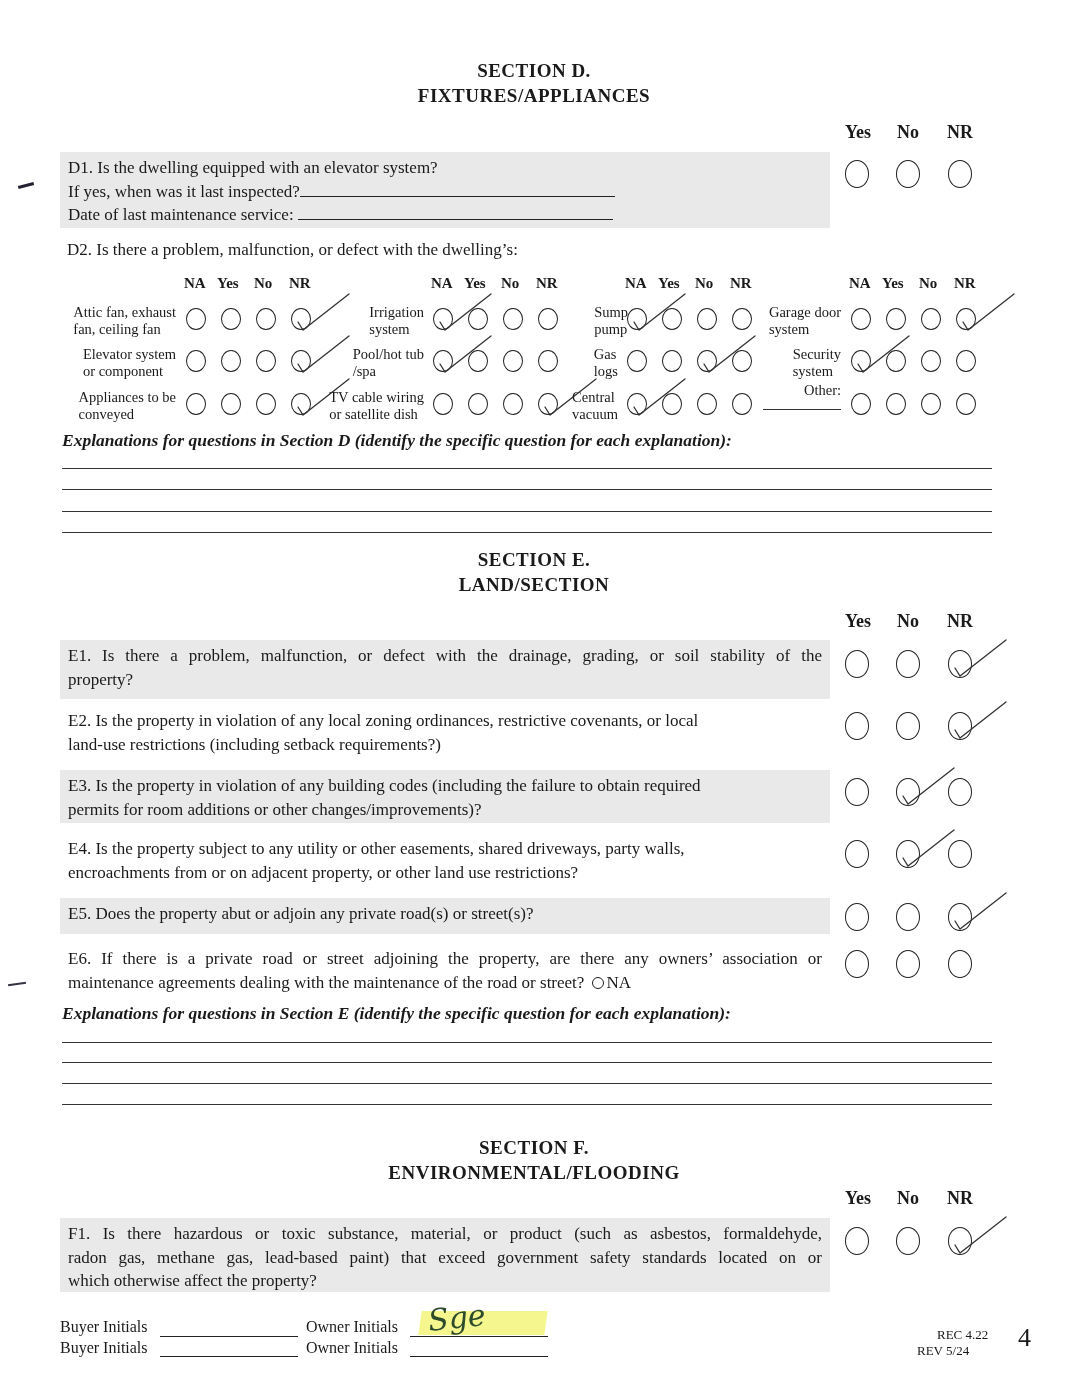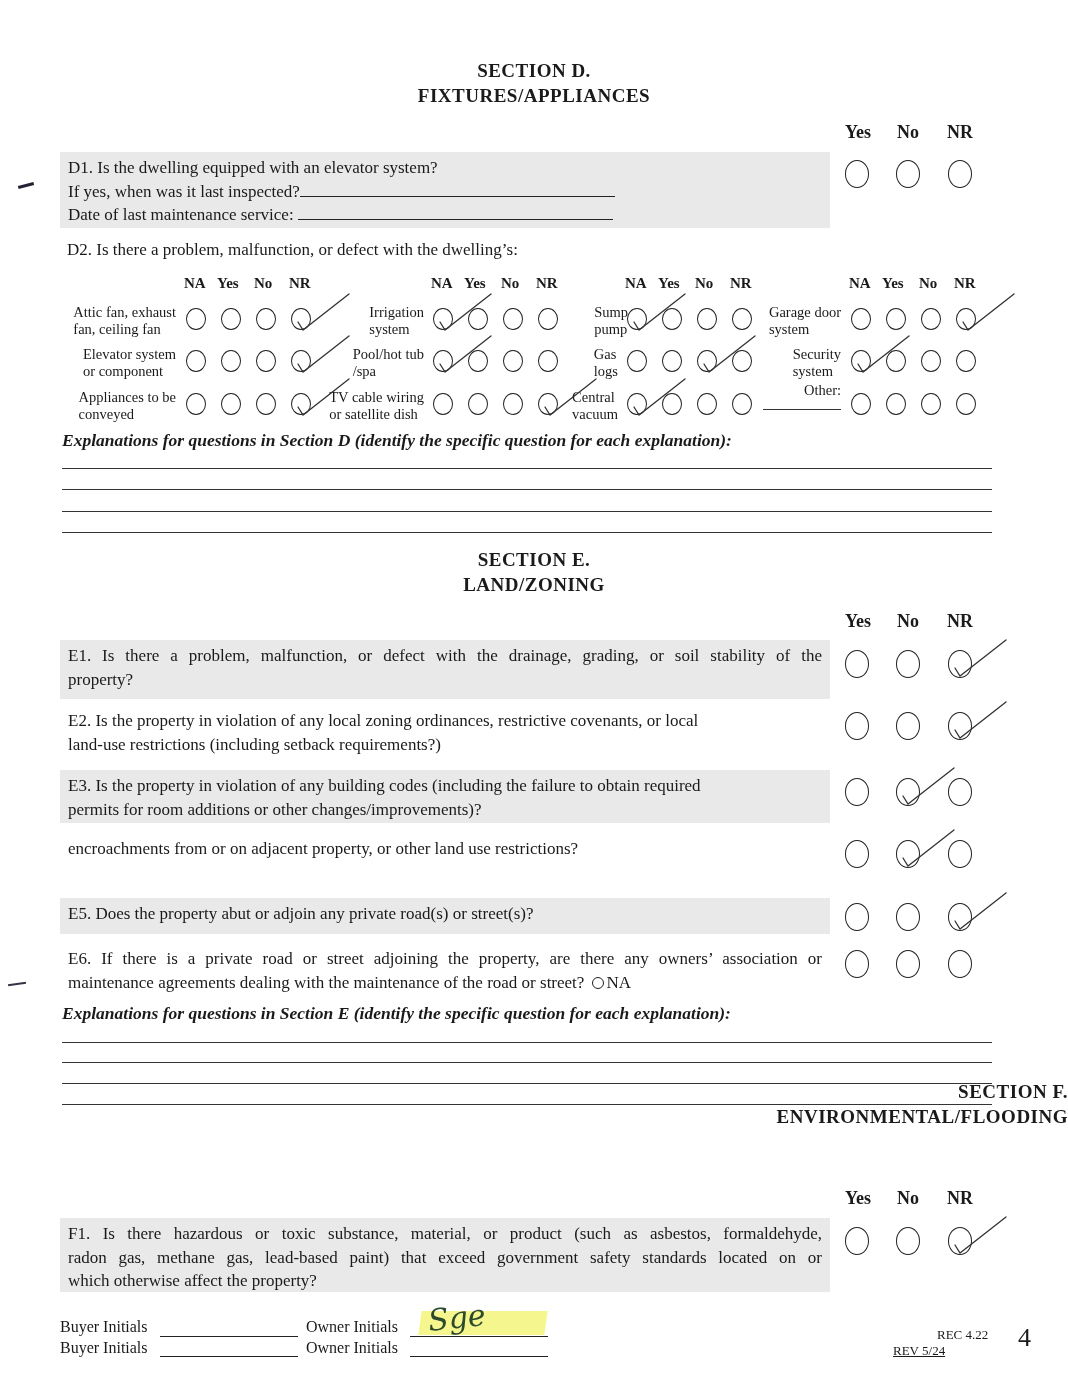--- a/index.html
+++ b/index.html
@@ -166,21 +166,21 @@
   </div>
 
 <div class="explain" style="top:430px;">Explanations for questions in Section D (identify the specific question for each explanation):</div>
 <div class="rule" style="top:468px;"></div>
 <div class="rule" style="top:489px;"></div>
 <div class="rule" style="top:511px;"></div>
 <div class="rule" style="top:532px;"></div>
 
 <div class="sec-title" style="top:547px;">
   <div>SECTION E.</div>
-  <div>LAND/ZONING</div>
+  <div>LAND/SECTION</div>
 </div>
 <div class="colhdr" style="left:845px; top:611px;">Yes</div>
 <div class="colhdr" style="left:897px; top:611px;">No</div>
 <div class="colhdr" style="left:947px; top:611px;">NR</div>
 
 <div id="e-questions">
     <div class="qbox shaded" style="top: 640px; height: 59px;">
       <div style="text-align: justify; text-align-last: justify;">E1. Is there a problem, malfunction, or defect with the drainage, grading, or soil stability of the</div>
       <div><span>property?</span></div>
     </div>
@@ -195,20 +195,21 @@
     <div class="radio" style="left: 896px; top: 712px;"></div>
     <div class="radio" style="left: 948px; top: 712px;"></div>
     <div class="qbox shaded" style="top: 770px; height: 53px;">
       <div>E3. Is the property in violation of any building codes (including the failure to obtain required</div>
       <div><span>permits for room additions or other changes/improvements)?</span></div>
     </div>
     <div class="radio" style="left: 845px; top: 778px;"></div>
     <div class="radio" style="left: 896px; top: 778px;"></div>
     <div class="radio" style="left: 948px; top: 778px;"></div>
     <div class="qbox" style="top: 833px; height: 53px;">
+      <div>E4. Is the property subject to any utility or other easements, shared driveways, party walls,</div>
       <div><span>encroachments from or on adjacent property, or other land use restrictions?</span></div>
     </div>
     <div class="radio" style="left: 845px; top: 840px;"></div>
     <div class="radio" style="left: 896px; top: 840px;"></div>
     <div class="radio" style="left: 948px; top: 840px;"></div>
     <div class="qbox shaded" style="top: 898px; height: 36px; padding-top: 4px;">
       <div>E5. Does the property abut or adjoin any private road(s) or street(s)?</div>
     </div>
     <div class="radio" style="left: 845px; top: 903px;"></div>
     <div class="radio" style="left: 896px; top: 903px;"></div>
@@ -223,21 +224,21 @@
   </div>
 
 <div class="explain" style="top:1003px;">Explanations for questions in Section E (identify the specific question for each explanation):</div>
 <div class="rule" style="top:1042px;"></div>
 <div class="rule" style="top:1062px;"></div>
 <div class="rule" style="top:1083px;"></div>
 <div class="rule" style="top:1104px;"></div>
 
 <div class="abs" style="left:8px; top:983px; width:18px; height:2px; background:#334; transform:rotate(-8deg);"></div>
 
-<div class="sec-title" style="top:1079px;text-align:right;">
+<div class="sec-title" style="top:1135px;">
   <div>SECTION F.</div>
   <div>ENVIRONMENTAL/FLOODING</div>
 </div>
 <div class="colhdr" style="left:845px; top:1188px;">Yes</div>
 <div class="colhdr" style="left:897px; top:1188px;">No</div>
 <div class="colhdr" style="left:947px; top:1188px;">NR</div>
 
 <div class="qbox shaded" style="top:1218px; height:74px;">
   <div style="text-align:justify; text-align-last:justify;">F1. Is there hazardous or toxic substance, material, or product (such as asbestos, formaldehyde,</div>
   <div style="text-align:justify; text-align-last:justify;">radon gas, methane gas, lead-based paint) that exceed government safety standards located on or</div>
@@ -255,21 +256,21 @@
 <div class="abs" style="left:420px; top:1311px; width:126px; height:24px; background:#f3f57a; opacity:0.85; transform:skewX(-8deg);"></div>
 <div class="abs" style="left:410px; top:1336px; width:138px; border-top:1.2px solid #222;"></div>
 <div class="abs" style="left:428px; top:1300px; font-family:'DejaVu Serif', serif; font-style:italic; font-size:30px; color:#2d4a2b; transform:rotate(-6deg);">Sge</div>
 
 <div class="foot" style="left:60px; top:1339px;">Buyer Initials</div>
 <div class="abs" style="left:160px; top:1356px; width:138px; border-top:1.2px solid #222;"></div>
 <div class="foot" style="left:306px; top:1339px;">Owner Initials</div>
 <div class="abs" style="left:410px; top:1356px; width:138px; border-top:1.2px solid #222;"></div>
 
 <div class="tiny" style="left:937px; top:1327px;">REC 4.22</div>
-<div class="tiny" style="left:893px; top:1343px;text-decoration:underline;">REV 5/24</div>
+<div class="tiny" style="left:917px; top:1343px;">REV 5/24</div>
 <div class="abs" style="left:1018px; top:1323px; font-size:26px;">4</div>
 
 <svg class="check" width="60" height="40" style="left: 293px; top: 292px;">
     <path d="M5 30 L10 38 L56 2" fill="none" stroke="#333" stroke-width="1.3" stroke-linecap="round"></path>
   </svg>
 <svg class="check" width="60" height="40" style="left: 293px; top: 334px;">
     <path d="M5 30 L10 38 L56 2" fill="none" stroke="#333" stroke-width="1.3" stroke-linecap="round"></path>
   </svg>
 <svg class="check" width="60" height="40" style="left: 293px; top: 377px;">
     <path d="M5 30 L10 38 L56 2" fill="none" stroke="#333" stroke-width="1.3" stroke-linecap="round"></path>

